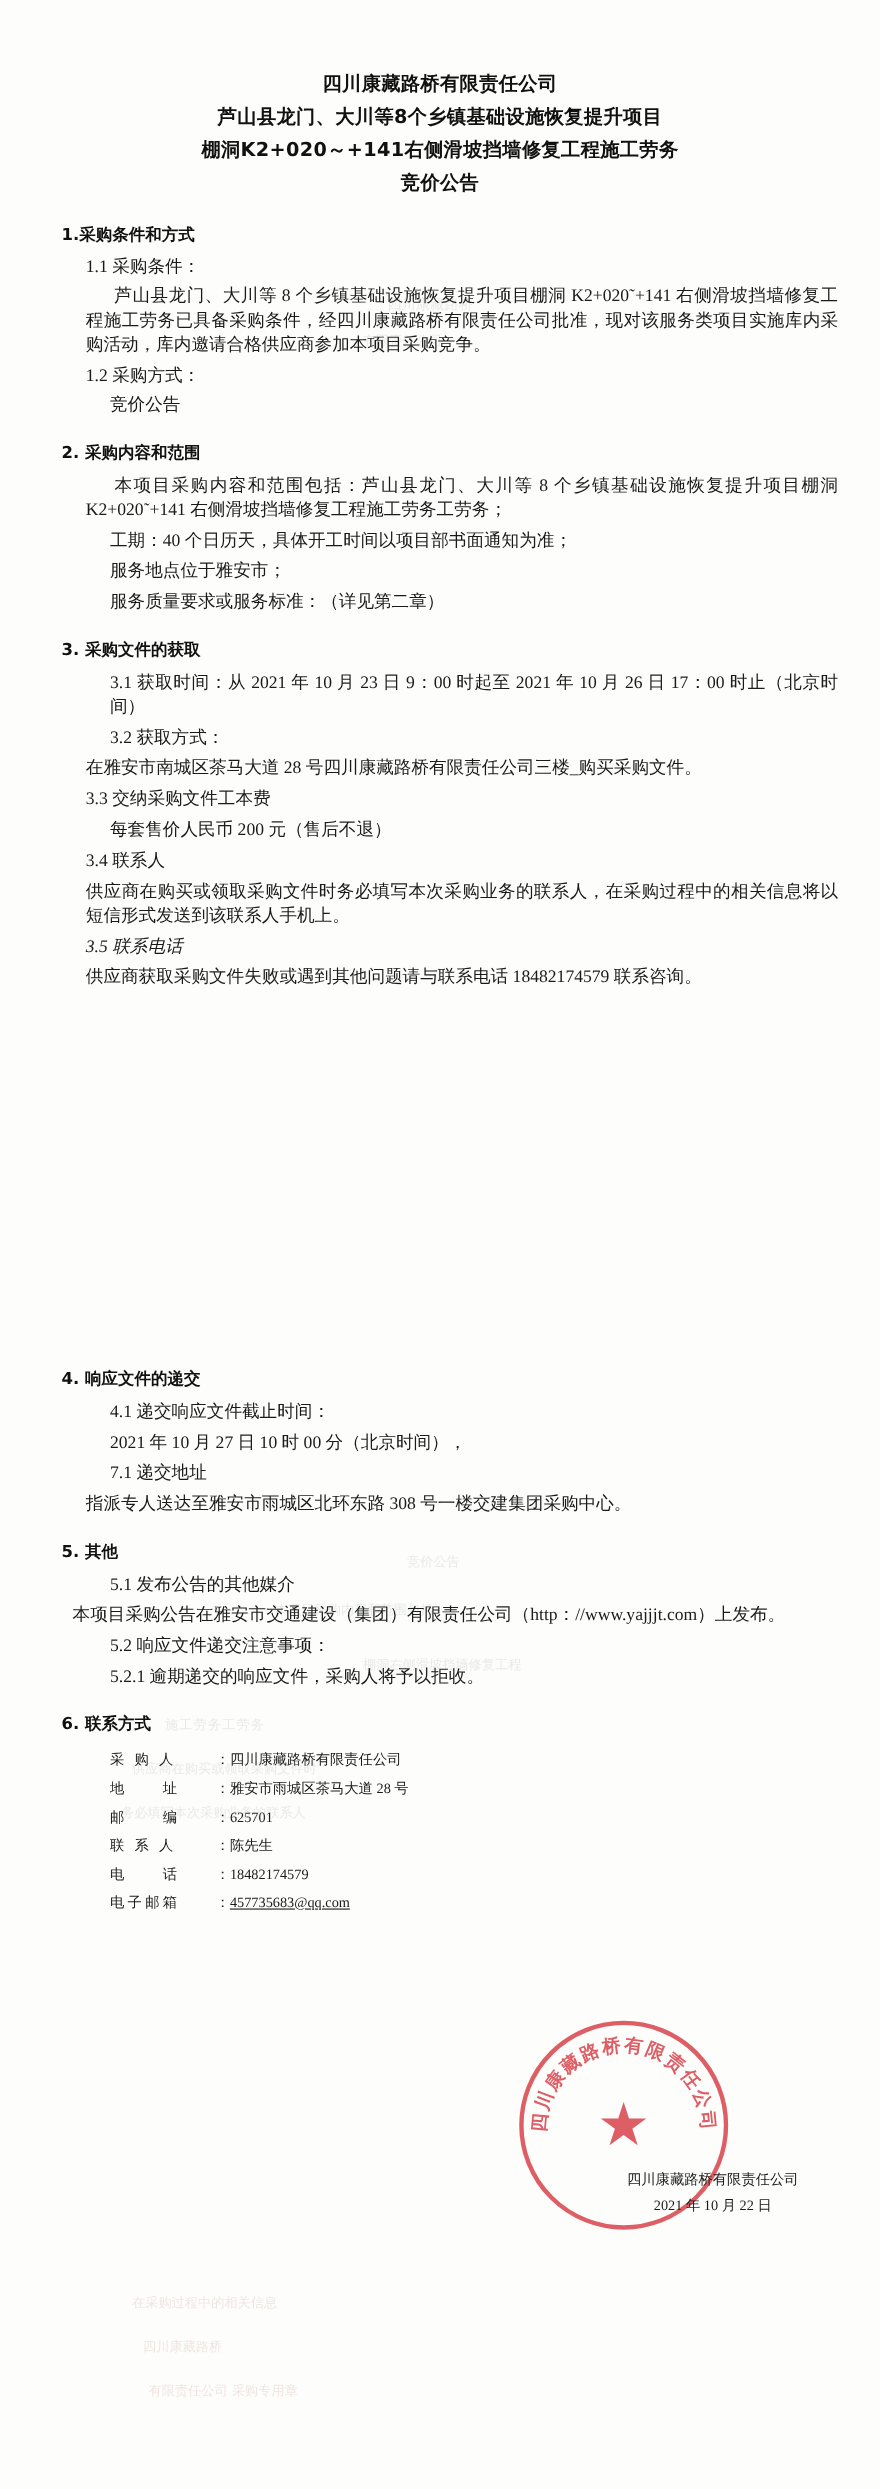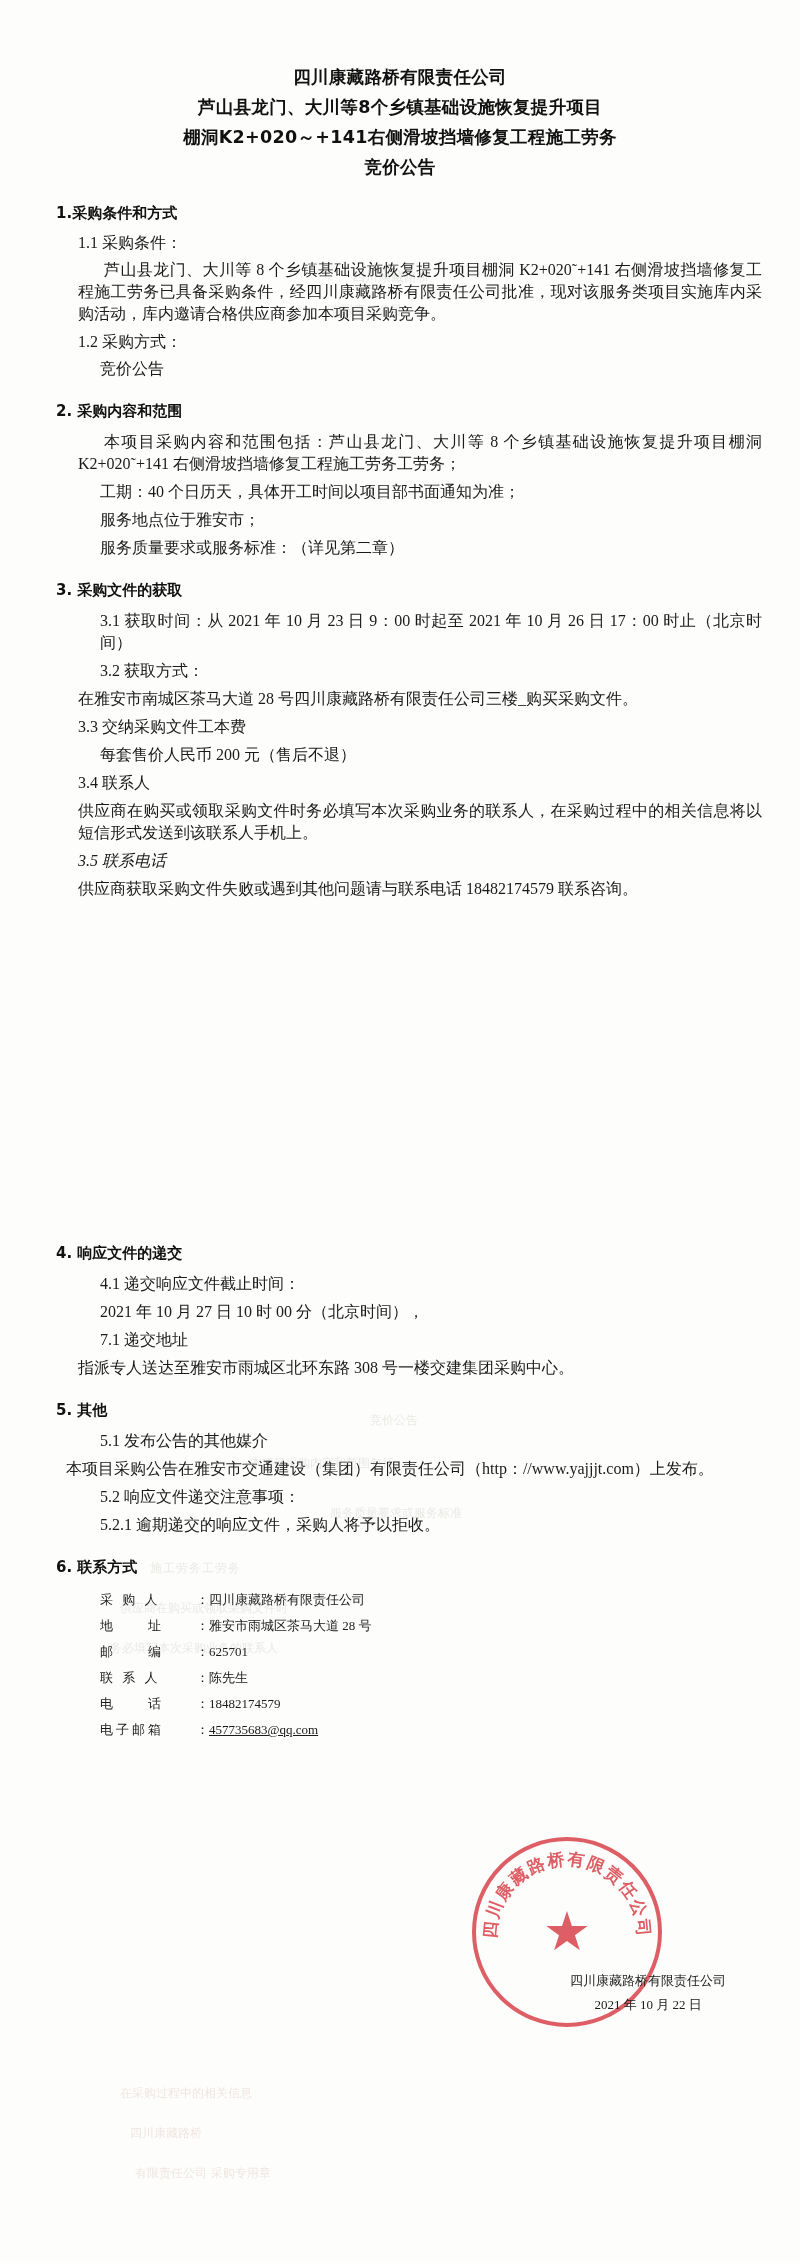--- a/index.html
+++ b/index.html
@@ -268,19 +268,19 @@
   </div>
 
   <div class="sign-block">
     <div>四川康藏路桥有限责任公司</div>
     <div>2021 年 10 月 22 日</div>
   </div>
 </div>
 
 <div class="ghost g3">竞价公告</div>
 <div class="ghost g4">本项目采购内容和范围包括</div>
-<div class="ghost g5">服务质量要求或服务标准</div>
+<div class="ghost g5">棚洞右侧滑坡挡墙修复工程</div>
 <div class="ghost g6">施工劳务工劳务</div>
 <div class="ghost g7">供应商在购买或领取采购文件时</div>
 <div class="ghost g8">务必填写本次采购业务的联系人</div>
 <div class="ghost g9">在采购过程中的相关信息</div>
 <div class="ghost g10">四川康藏路桥</div>
 <div class="ghost g11">有限责任公司 采购专用章</div>
 
 </body></html>

